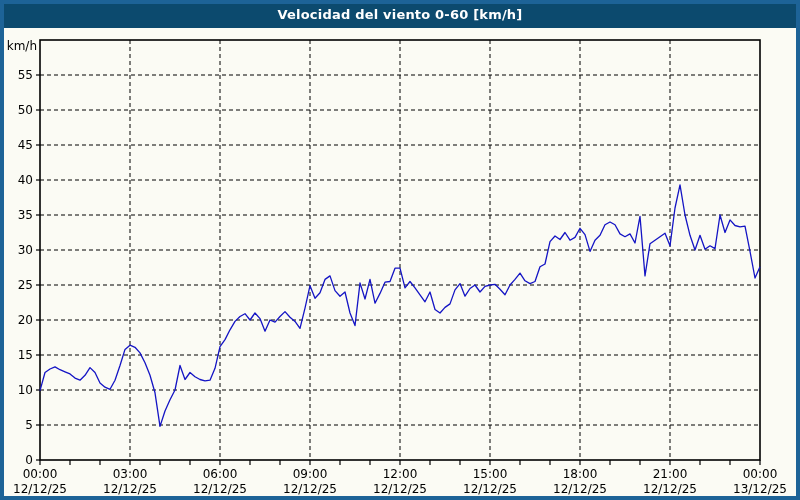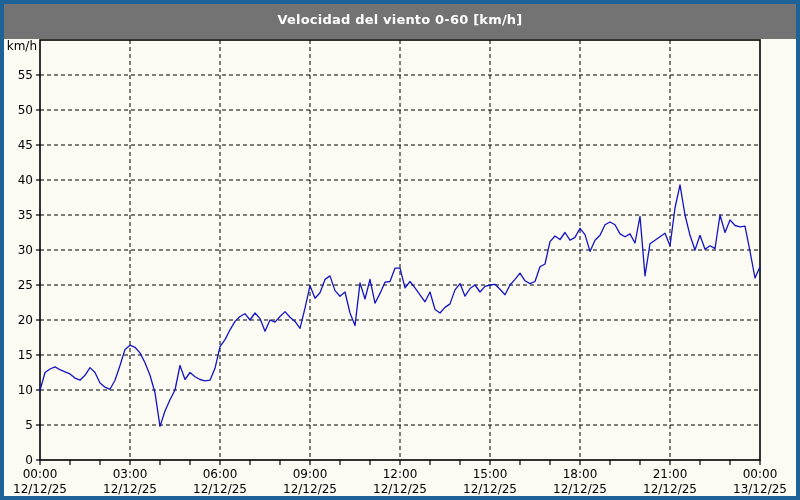--- a/index.html
+++ b/index.html
@@ -14,22 +14,22 @@
   }
   .frame {
     position: absolute;
     inset: 0;
     border: 4px solid #1d6397;
     pointer-events: none;
   }
   .titlebar {
     position: absolute;
     top: 0; left: 0; right: 0;
-    height: 39px;
-    background: #737373;
+    height: 28px;
+    background: #0c4a6e;
     display: flex;
     align-items: center;
     justify-content: center;
   }
   .titlebar .title {
     color: #ffffff;
     font-size: 13px;
     font-weight: bold;
     letter-spacing: 0.2px;
   }

